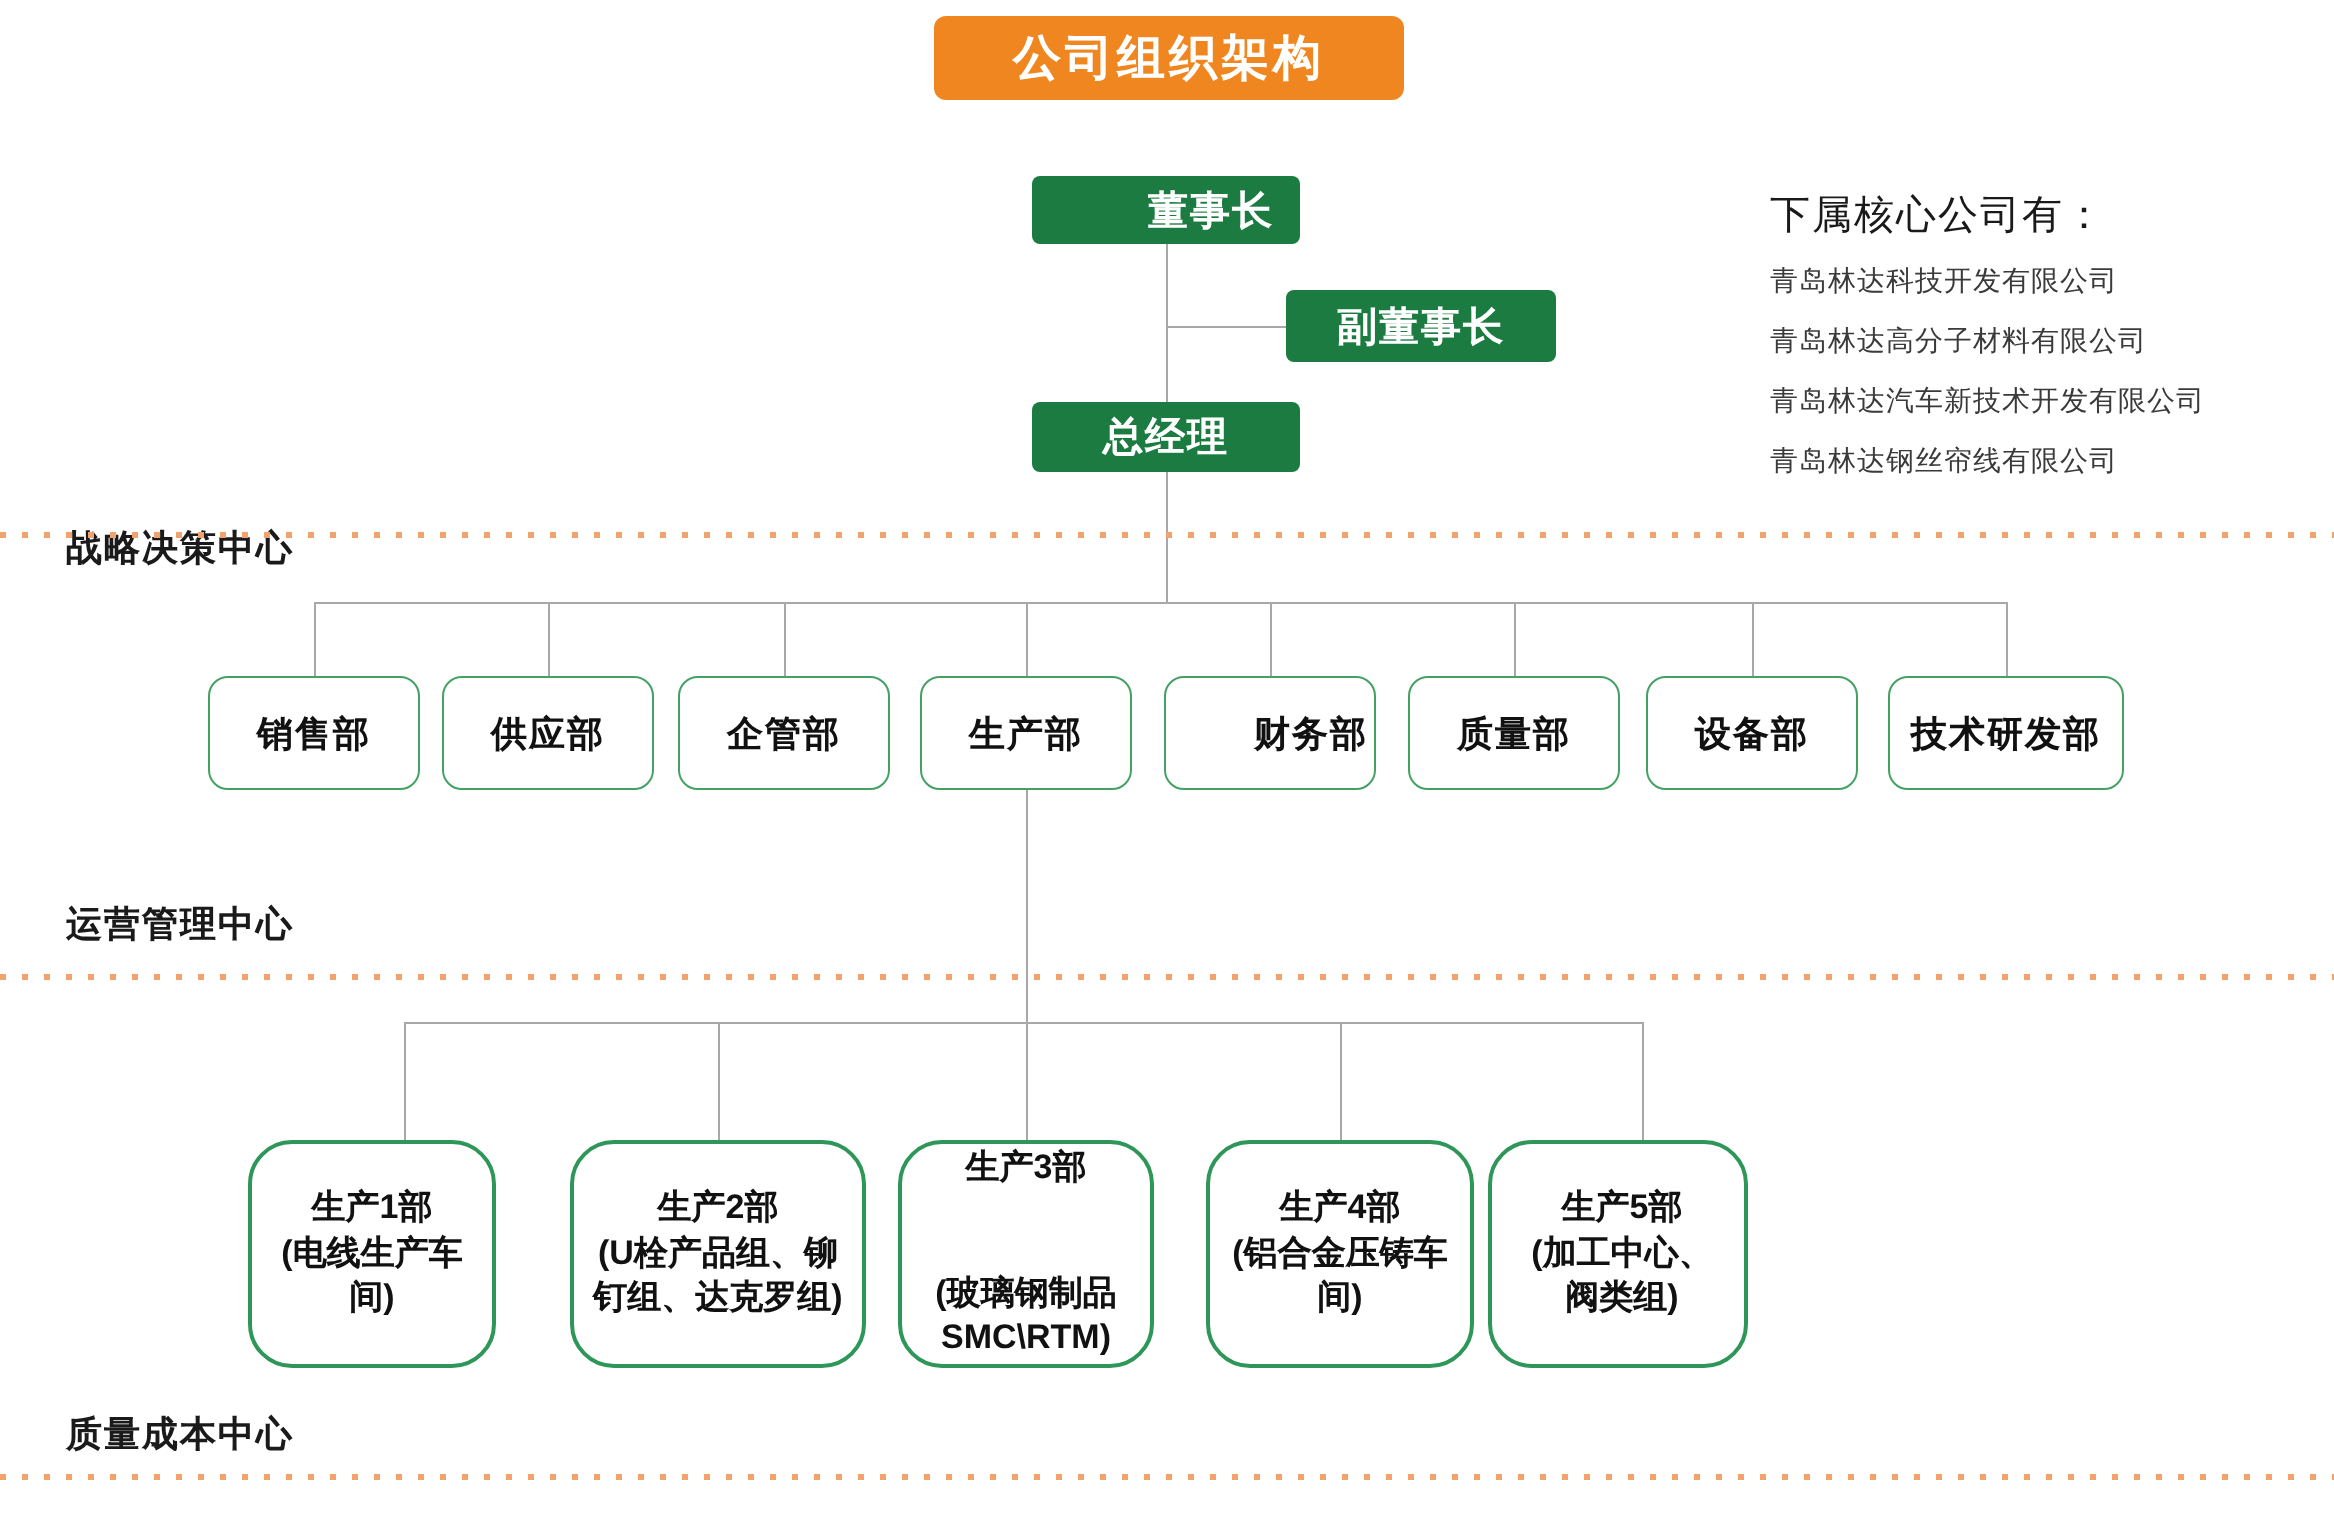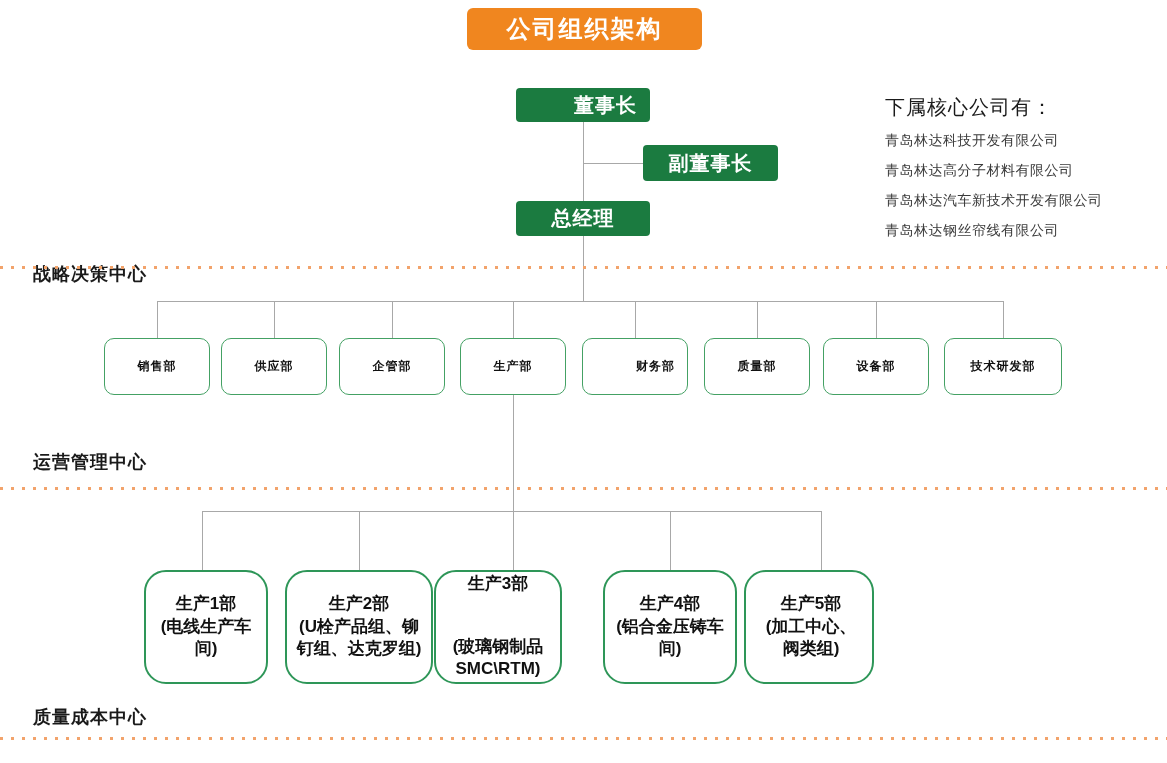--- a/index.html
+++ b/index.html
@@ -73,21 +73,21 @@
     letter-spacing: 0.5px;
   }
   .dept-box {
     position: absolute;
     top: 338px;
     height: 57px;
     background: #ffffff;
     border: 1.5px solid #44A164;
     border-radius: 10px;
     color: #111111;
-    font-size: 12px;
+    font-size: 18px;
     font-weight: bold;
     display: flex;
     align-items: center;
     justify-content: center;
     letter-spacing: 1px;
   }
   .prod-box {
     position: absolute;
     top: 570px;
     height: 114px;
@@ -155,29 +155,29 @@
   <div class="dept-box" style="left:823px; width:106px;">设备部</div>
   <div class="dept-box" style="left:944px; width:118px;">技术研发部</div>
 
   <div class="line" style="left:513px; top:395px; width:1px; height:175px;"></div>
   <div class="line" style="left:202px; top:511px; width:619px; height:1px;"></div>
   <div class="line" style="left:202px; top:511px; width:1px; height:59px;"></div>
   <div class="line" style="left:359px; top:511px; width:1px; height:59px;"></div>
   <div class="line" style="left:670px; top:511px; width:1px; height:59px;"></div>
   <div class="line" style="left:821px; top:511px; width:1px; height:59px;"></div>
 
-  <div class="prod-box" style="left:144px; width:124px;">
+  <div class="prod-box" style="left:124px; width:124px;">
     <div>生产1部</div>
     <div>(电线生产车间)</div>
   </div>
   <div class="prod-box" style="left:285px; width:148px;">
     <div>生产2部</div>
     <div>(U栓产品组、铆钉组、达克罗组)</div>
   </div>
-  <div class="prod-box" style="left:434px; width:128px;gap:40px;">
+  <div class="prod-box" style="left:449px; width:128px;gap:40px;">
     <div>生产3部</div>
     <div>(玻璃钢制品SMC\RTM)</div>
   </div>
   <div class="prod-box" style="left:603px; width:134px;">
     <div>生产4部</div>
     <div>(铝合金压铸车间)</div>
   </div>
   <div class="prod-box" style="left:744px; width:130px;padding-left:12px;">
     <div>生产5部</div>
     <div>(加工中心、阀类组)</div>

